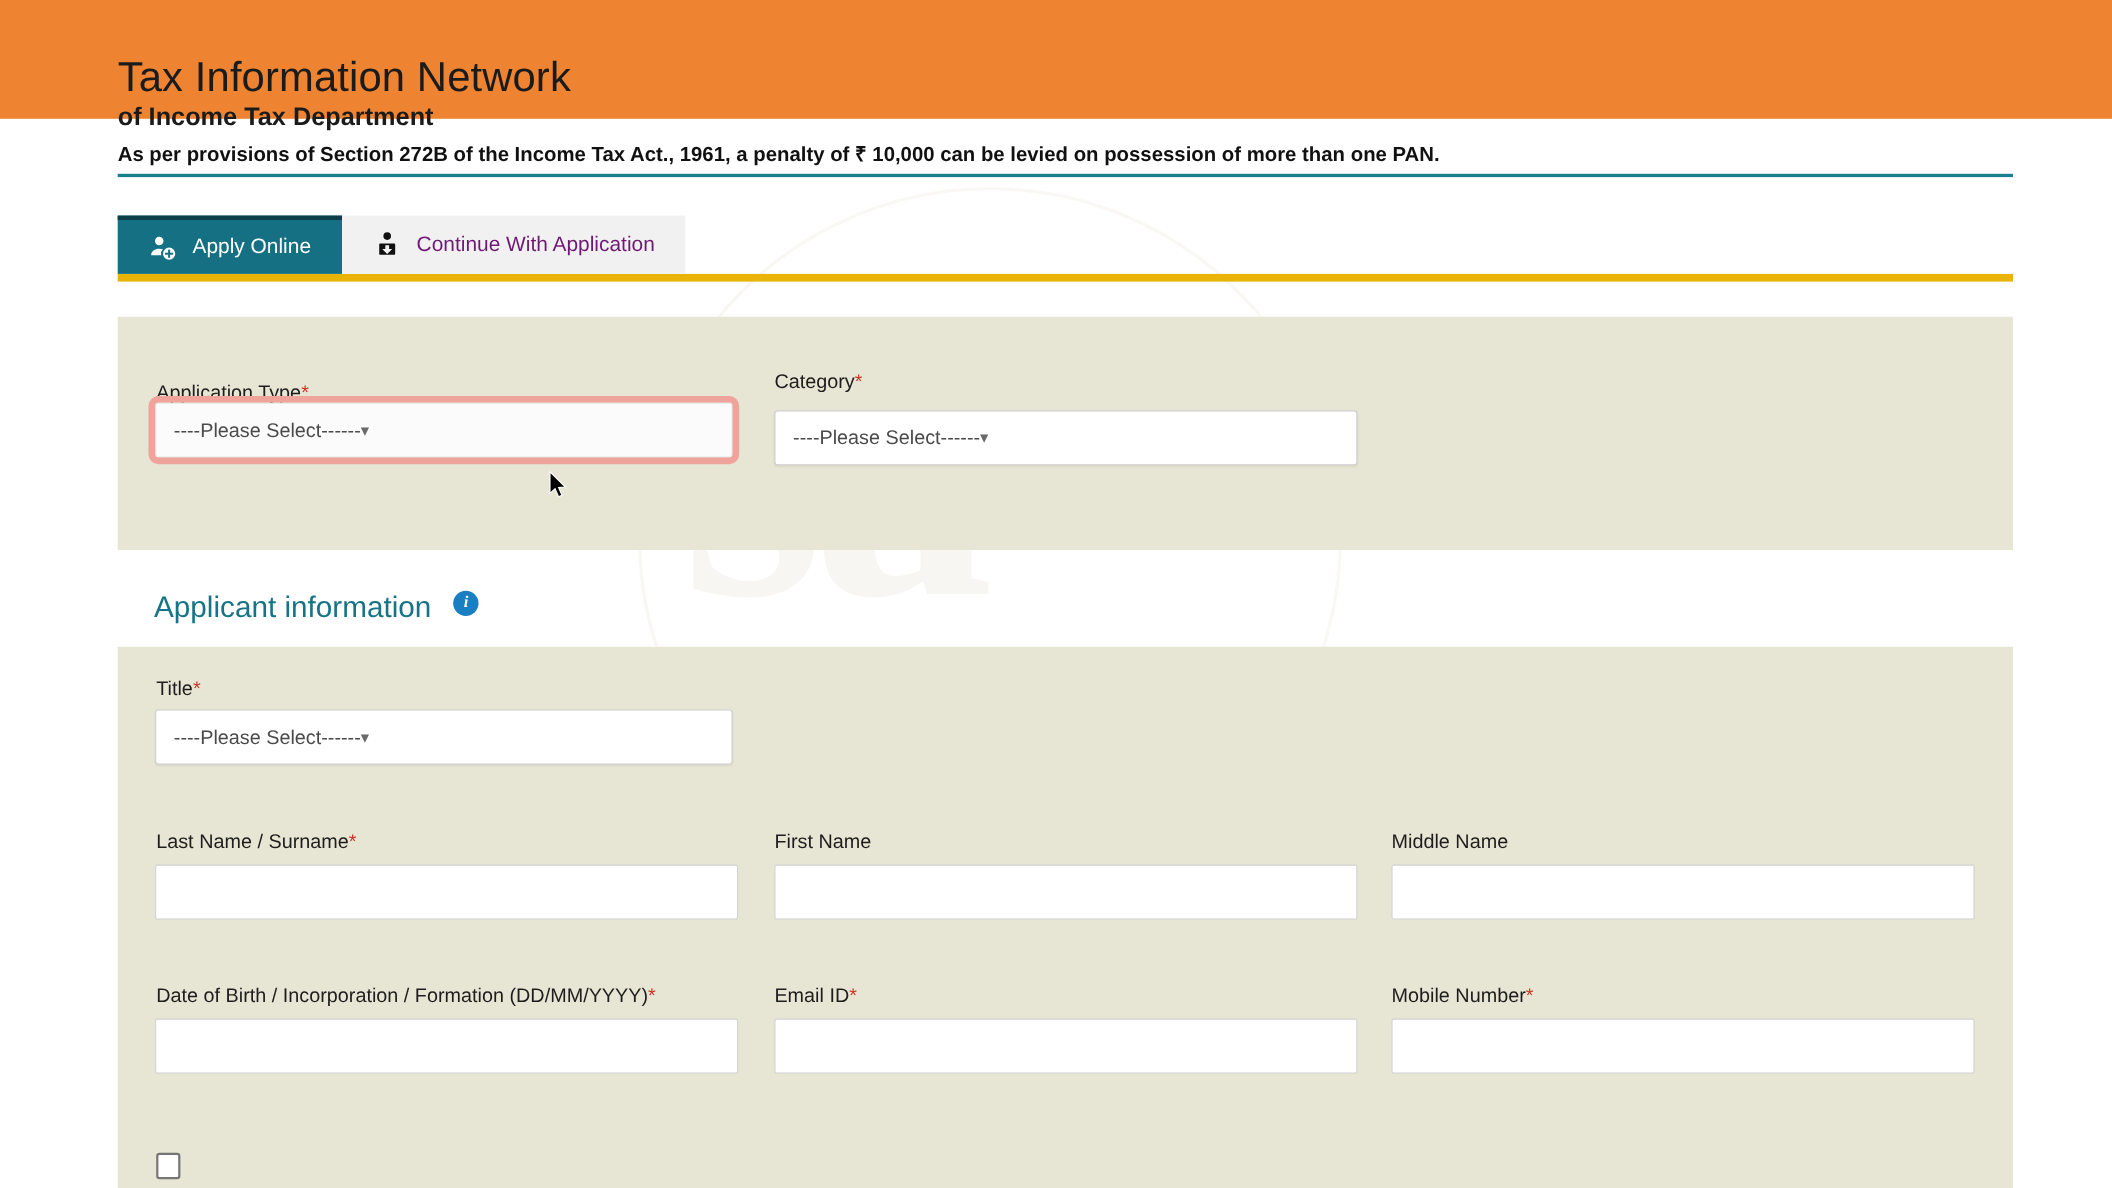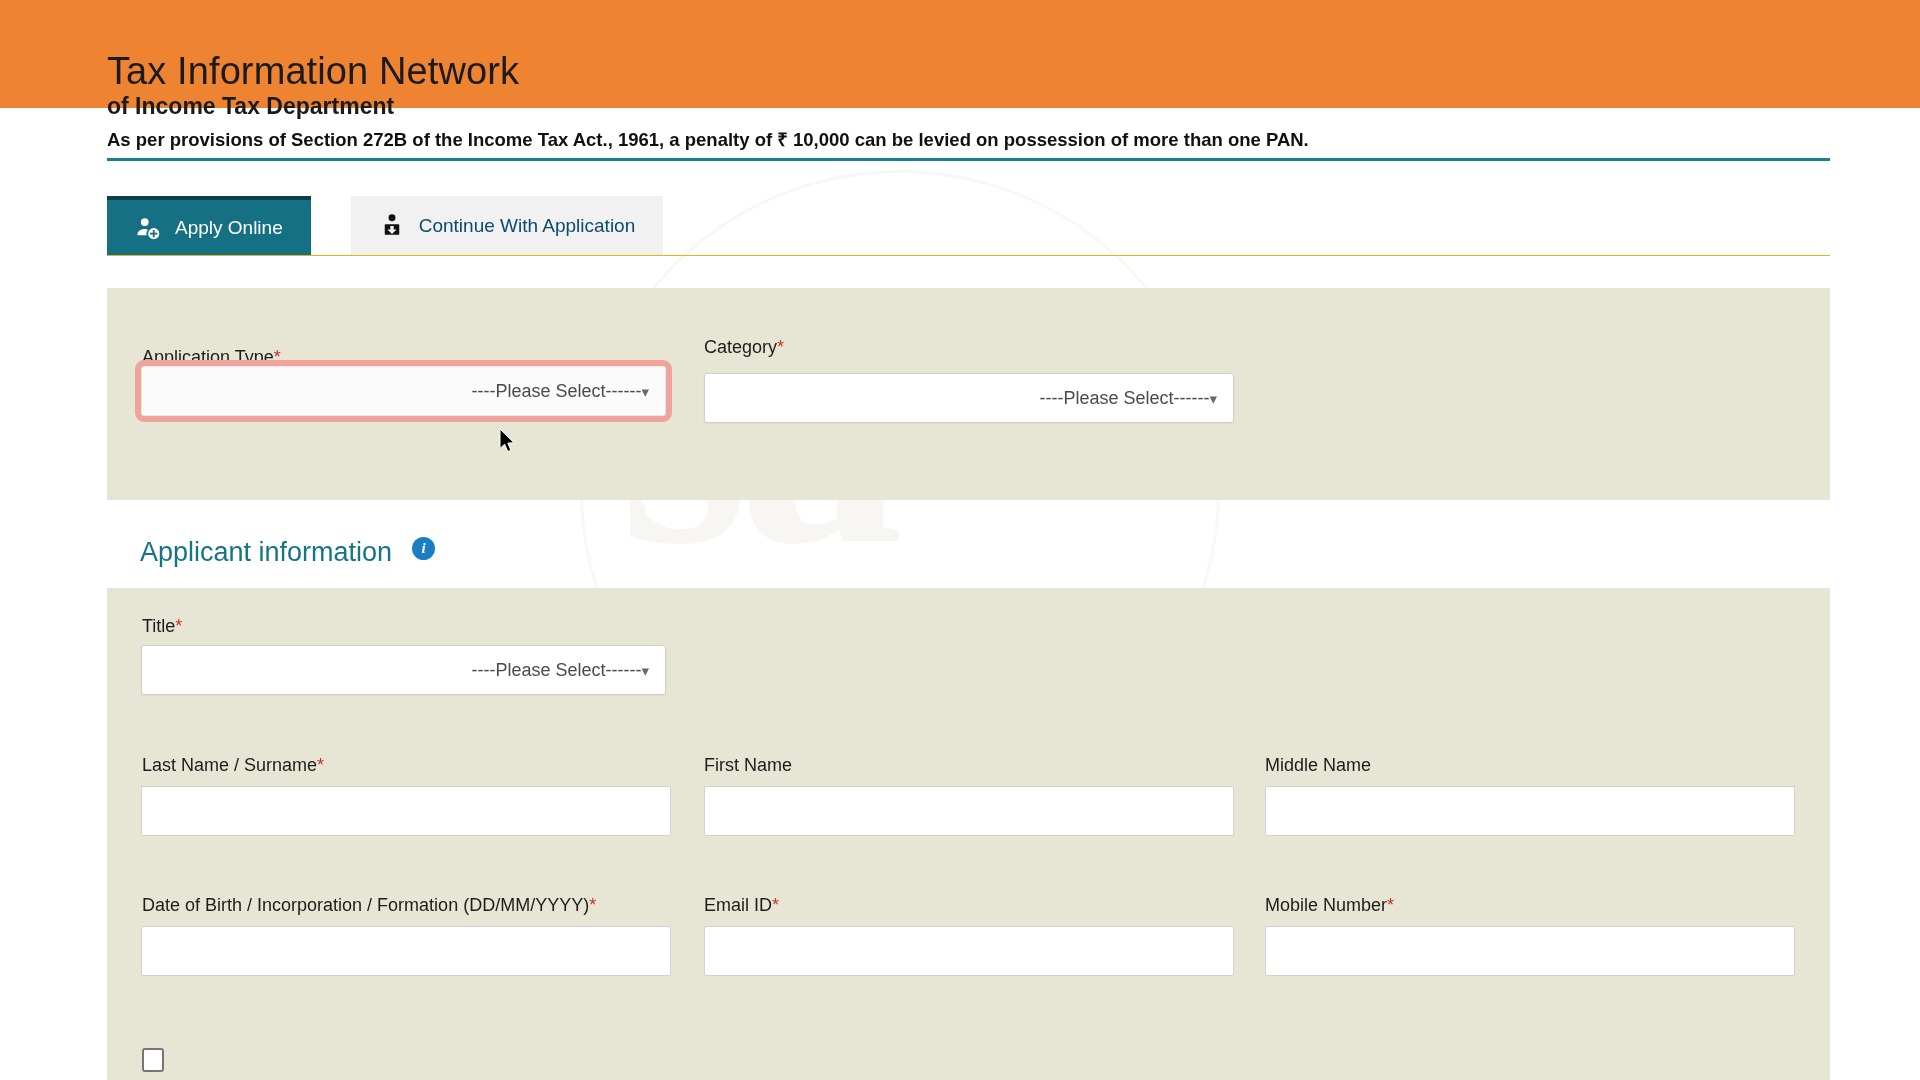--- a/index.html
+++ b/index.html
@@ -73,40 +73,39 @@
 
   
   .tabs {
     position: absolute;
     left: 107px;
     top: 196px;
     width: 1723px;
     height: 60px;
     display: flex;
     align-items: stretch;
-    border-bottom: 1px solid #eab308;
+    border-bottom: 7px solid #eab308;
   }
   .tab {
     display: flex;
     align-items: center;
     gap: 14px;
     padding: 0 28px;
     cursor: pointer;
     font-size: 19px;
     position: relative;
   }
   .tab.active {
     background: #157083;
     color: #ffffff;
     border-top: 4px solid #0d3f4b;
   }
   .tab.inactive {
     background: #f1f1f1;
-    color: #0c4a6e;
-    margin-left: 40px;
+    color: #701a75;
   }
   .tab-icon { display: flex; align-items: center; }
   .tab-label { white-space: nowrap; }
 
   
   .panel {
     position: absolute;
     left: 107px;
     width: 1723px;
     background: #e7e5d3;
@@ -123,21 +122,21 @@
   .req { color: #cc3322; }
 
   .select-box {
     position: absolute;
     height: 50px;
     background: #ffffff;
     border: 1px solid #cfcfcf;
     border-radius: 3px;
     display: flex;
     align-items: center;
-    justify-content: flex-end;
+    justify-content: flex-start;
     padding: 0 16px;
     font-size: 18px;
     color: #4a4a4a;
     cursor: pointer;
     box-shadow: 0 1px 2px rgba(0,0,0,.06);
   }
   .select-box.highlighted {
     outline: 6px solid #f0a39a;
     border-color: #e8e8e8;
     background: #fbfbfb;

